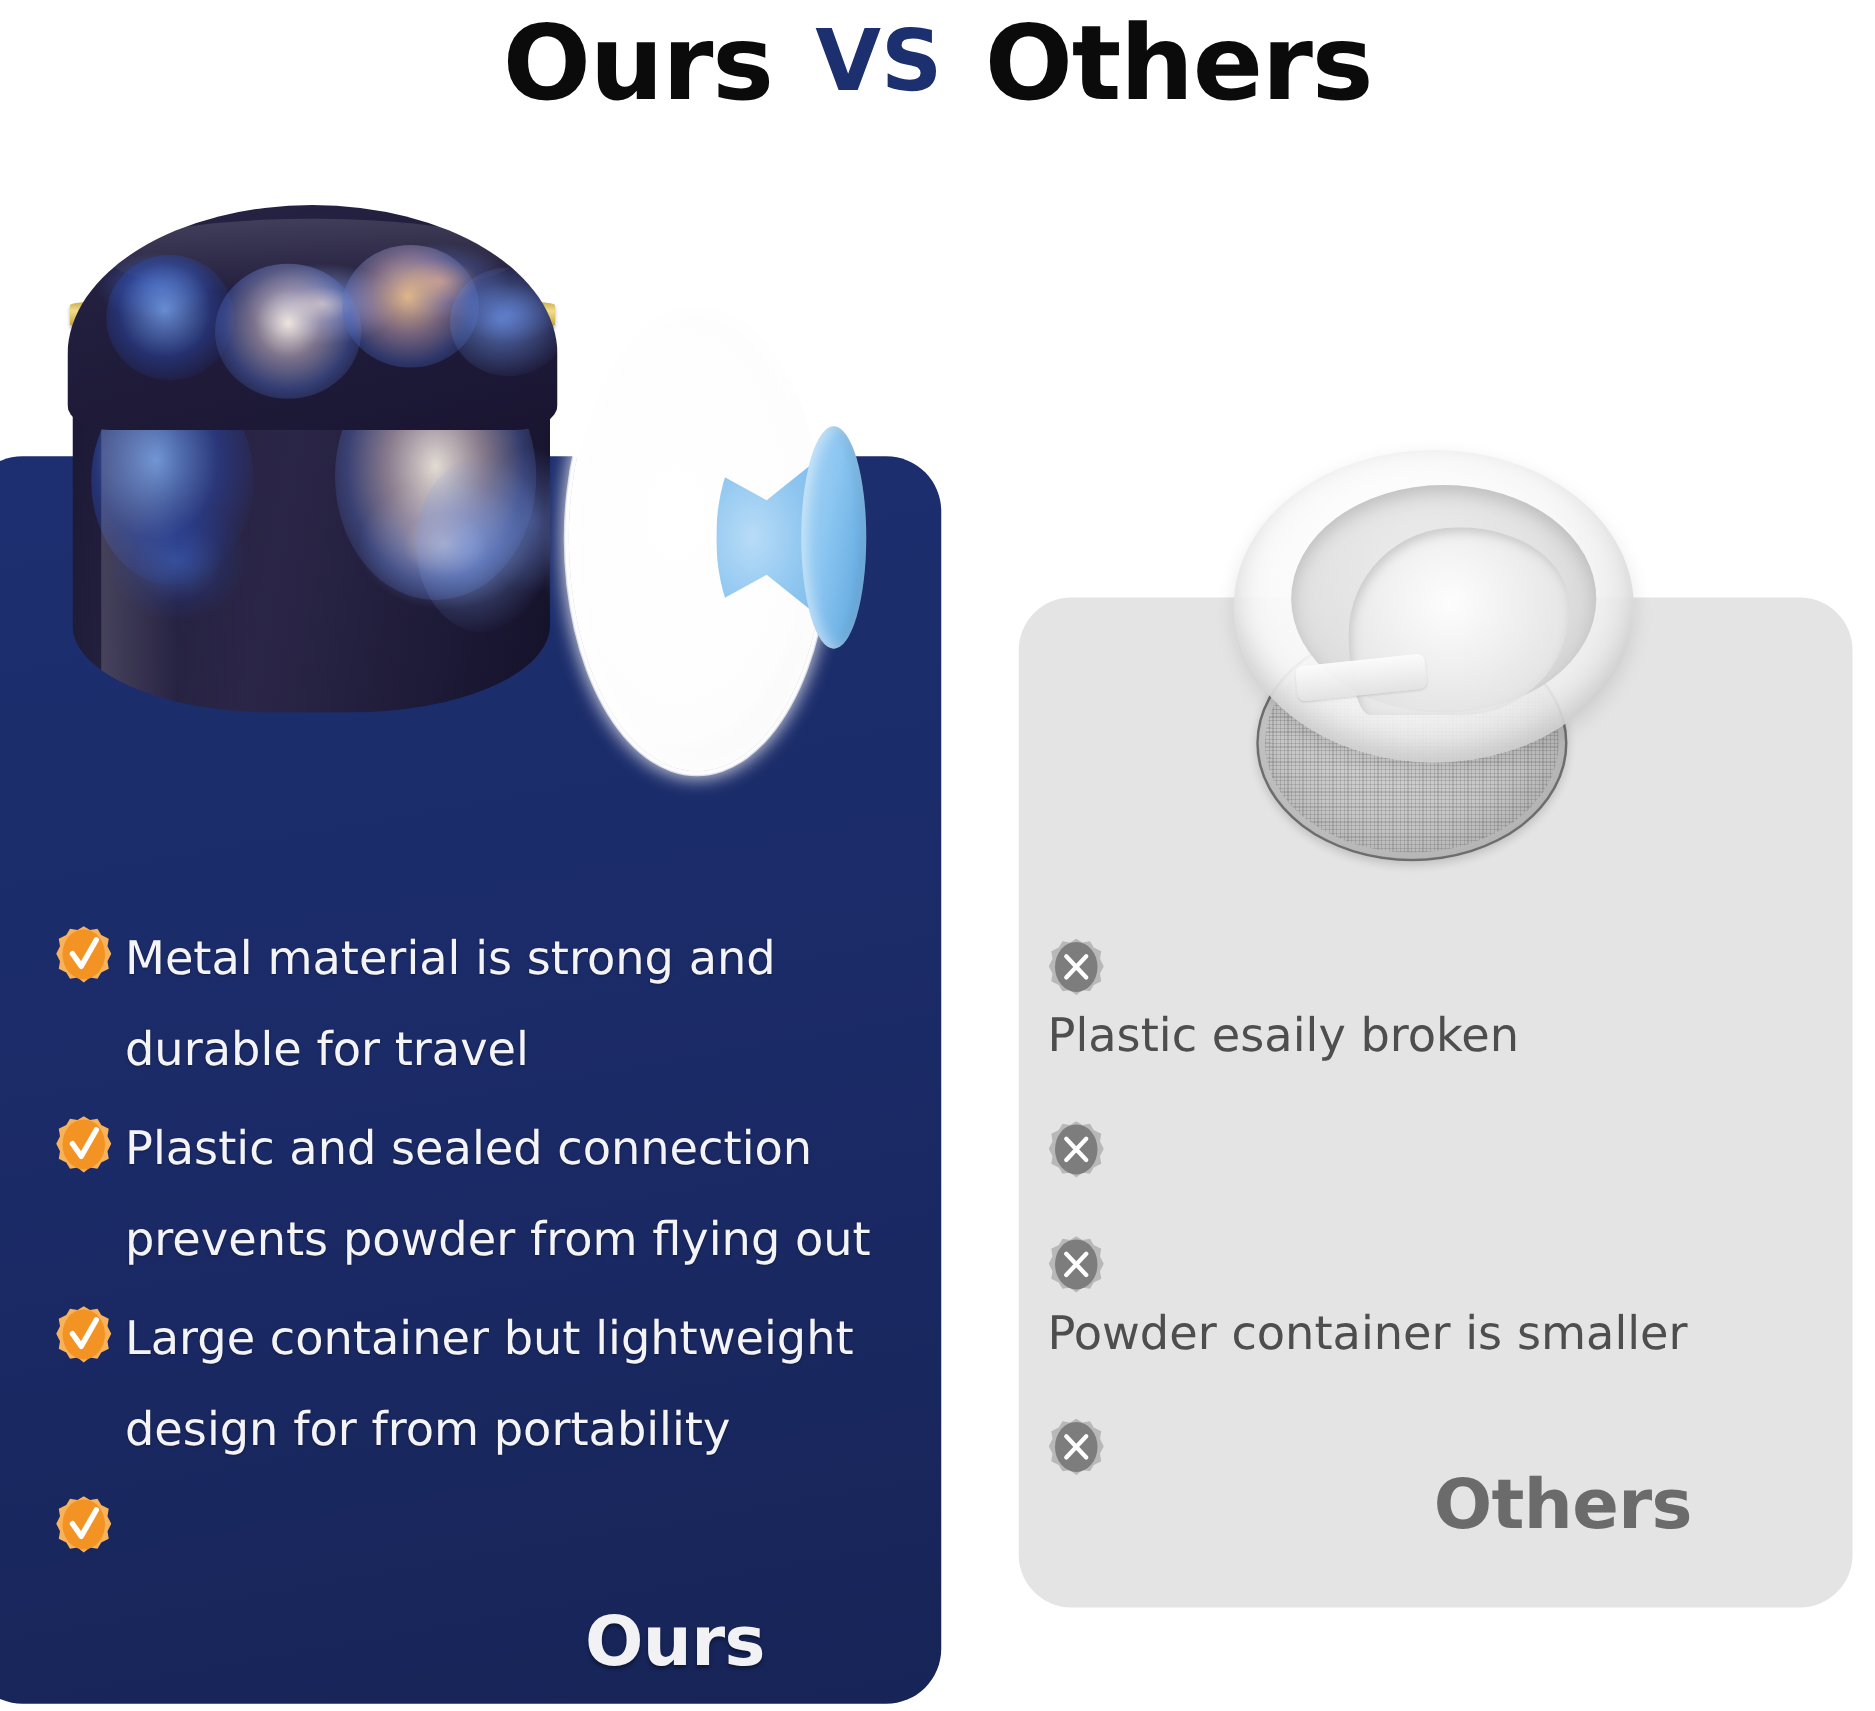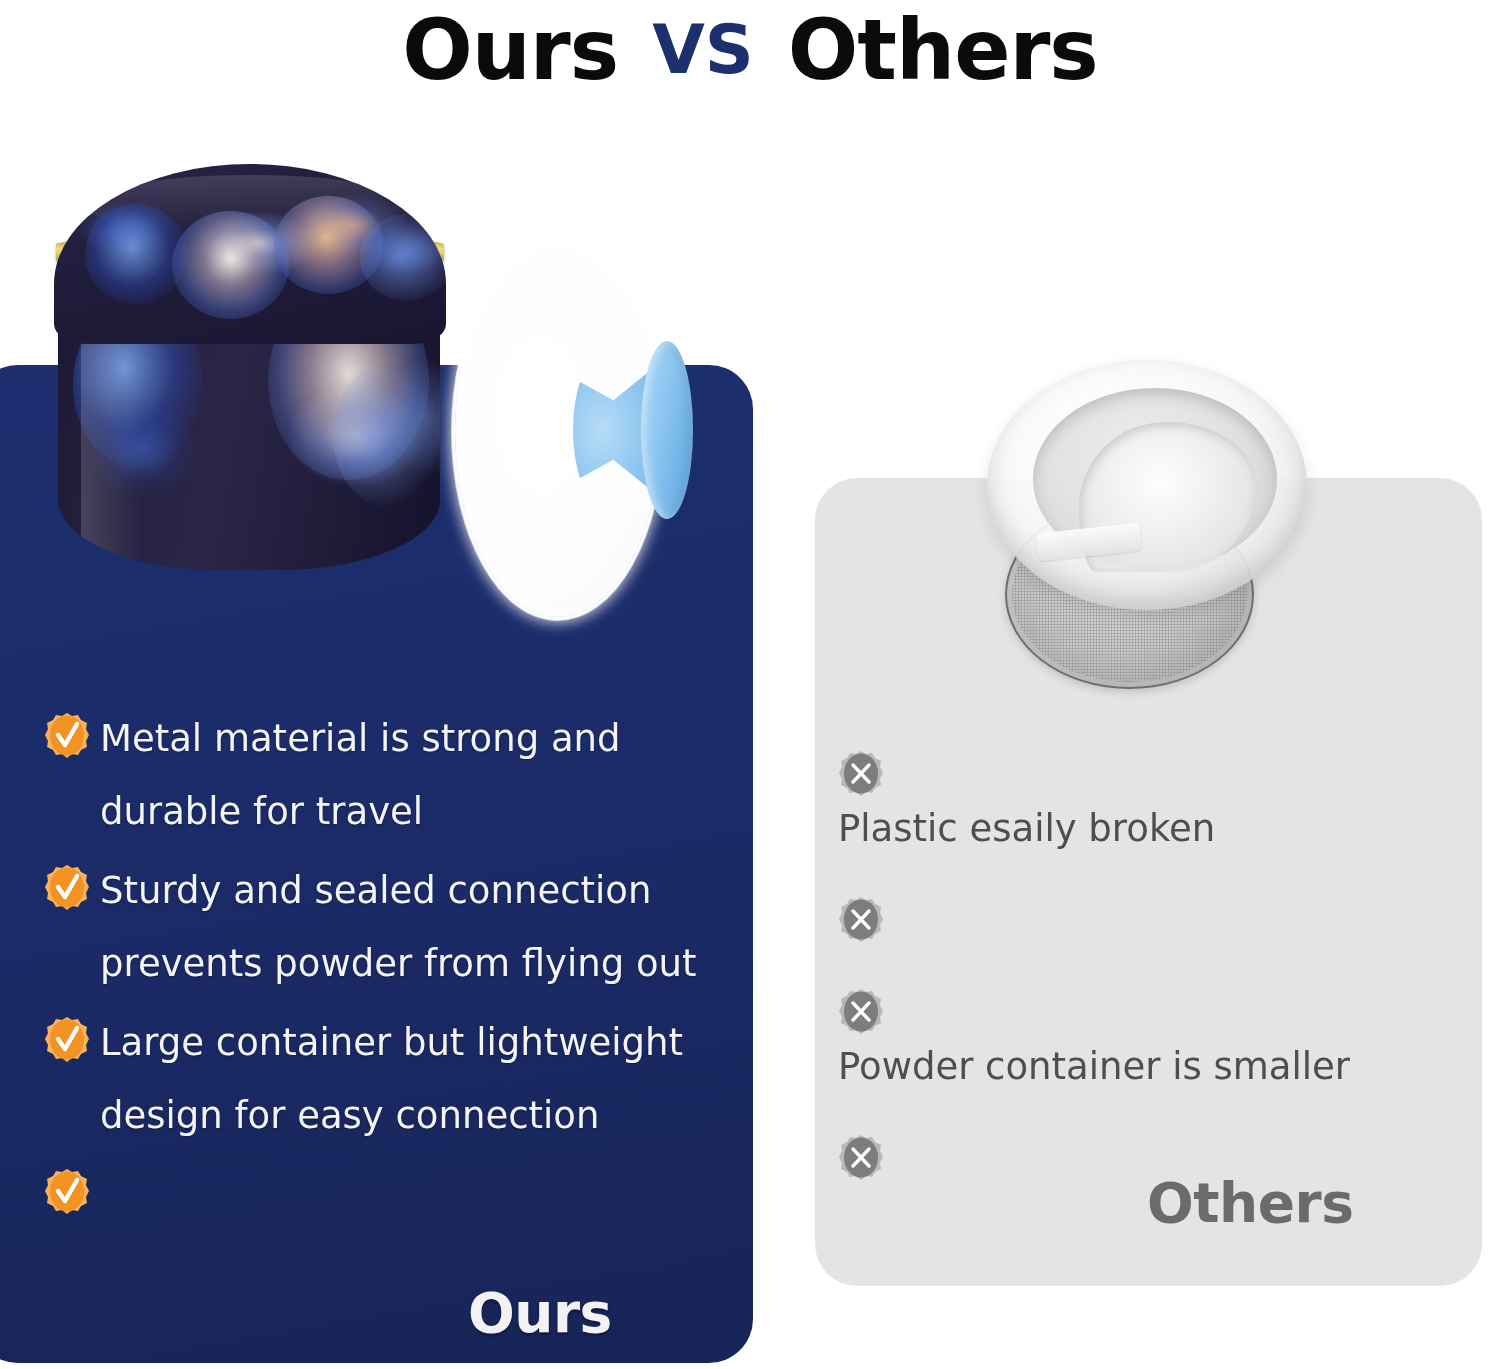--- a/index.html
+++ b/index.html
@@ -257,21 +257,21 @@
     border-radius: 6px;
     background: linear-gradient(180deg, rgba(252,252,252,0.95), rgba(226,226,226,0.9));
     box-shadow: 0 1px 2px rgba(0,0,0,0.12);
     transform: rotate(-6deg);
   }
 
   
   #ours-list {
     position: absolute;
     left: 44px;
-    top: 702px;
+    top: 730px;
     width: 670px;
     z-index: 30;
   }
   #others-list {
     position: absolute;
     left: 838px;
     top: 748px;
     width: 620px;
     z-index: 30;
   }
@@ -398,34 +398,34 @@
   </div>
 
   <div class="feat-row">
     <span class="badge">
       <svg viewBox="0 0 46 52">
         <path d="M23 1 L28 4 L34 3 L37 8 L43 11 L42 17 L45 23 L42 29 L43 35 L37 38 L34 43 L28 42 L23 46 L18 42 L12 43 L9 38 L3 35 L4 29 L1 23 L4 17 L3 11 L9 8 L12 3 L18 4 Z" fill="#f7b25a"></path>
         <ellipse cx="23" cy="23.5" rx="17" ry="20" fill="#f39324"></ellipse>
         <path d="M14 23 L21 33 L33 12" stroke="#ffffff" stroke-width="4.4" fill="none" stroke-linecap="round" stroke-linejoin="round"></path>
       </svg>
     </span>
-    <span class="feat-text">Sturdy and sealed connection
+    <span class="feat-text">Plastic and sealed connection
 prevents powder from flying out</span>
   </div>
 
   <div class="feat-row">
     <span class="badge">
       <svg viewBox="0 0 46 52">
         <path d="M23 1 L28 4 L34 3 L37 8 L43 11 L42 17 L45 23 L42 29 L43 35 L37 38 L34 43 L28 42 L23 46 L18 42 L12 43 L9 38 L3 35 L4 29 L1 23 L4 17 L3 11 L9 8 L12 3 L18 4 Z" fill="#f7b25a"></path>
         <ellipse cx="23" cy="23.5" rx="17" ry="20" fill="#f39324"></ellipse>
         <path d="M14 23 L21 33 L33 12" stroke="#ffffff" stroke-width="4.4" fill="none" stroke-linecap="round" stroke-linejoin="round"></path>
       </svg>
     </span>
     <span class="feat-text">Large container but lightweight
-  design for easy connection</span>
+  design for from portability</span>
   </div>
 
 
   <div class="feat-row">
     <span class="badge">
       <svg viewBox="0 0 46 52">
         <path d="M23 1 L28 4 L34 3 L37 8 L43 11 L42 17 L45 23 L42 29 L43 35 L37 38 L34 43 L28 42 L23 46 L18 42 L12 43 L9 38 L3 35 L4 29 L1 23 L4 17 L3 11 L9 8 L12 3 L18 4 Z" fill="#f7b25a"></path>
         <ellipse cx="23" cy="23.5" rx="17" ry="20" fill="#f39324"></ellipse>
         <path d="M14 23 L21 33 L33 12" stroke="#ffffff" stroke-width="4.4" fill="none" stroke-linecap="round" stroke-linejoin="round"></path>
       </svg>

